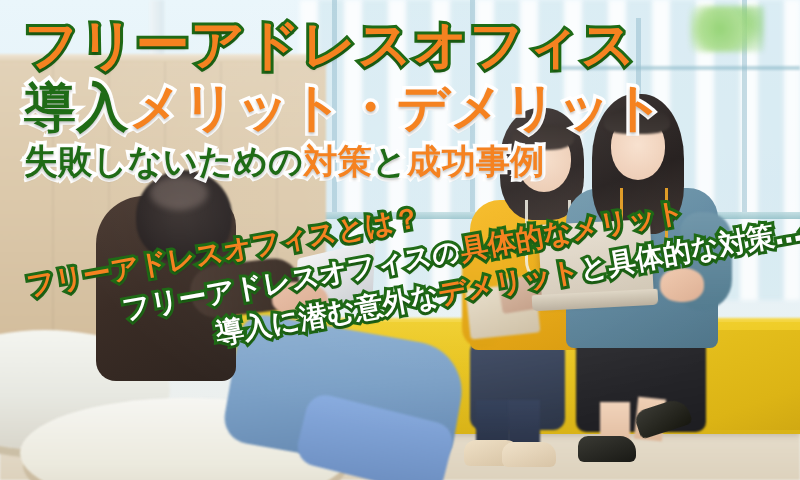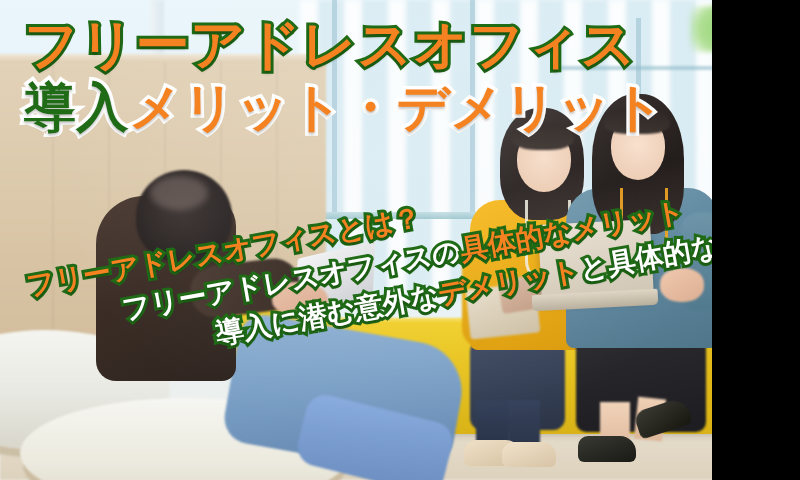--- a/index.html
+++ b/index.html
@@ -1,21 +1,21 @@
 <!DOCTYPE html>
 <html lang="ja"><head>
 <meta charset="utf-8">
 <title>フリーアドレスオフィス 導入メリット・デメリット</title>
 <style>
   html,body{margin:0;padding:0;background:#000;}
   *{box-sizing:border-box;}
 
   #banner{
     position:relative;
-    width:712px;height:480px;
+    width:800px;height:480px;
     overflow:hidden;
     font-family:"DejaVu Sans","Liberation Sans",sans-serif;
     background:#dfeef5;
   }
 
   
   .photo{position:absolute;inset:0;overflow:hidden;}
 
   
   .bg-sky{
@@ -448,20 +448,23 @@
   </div>
 
   <div class="headline">
 
     <p class="t-line t1">フリーアドレスオフィス</p>
 
     <p class="t-line t2">
       <span class="g">導入</span><span class="o">メリット・デメリット</span>
     </p>
 
+    <p class="t-line t3">
+      <span class="g">失敗しないための</span><span class="o">対策</span><span class="g">と</span><span class="o">成功事例</span>
+    </p>
   </div>
 
   <div class="kicker">
 
     <p class="k-line k1">
       <span class="o">フリーアドレスオフィスとは？</span>
     </p>
 
     <p class="k-line k2">
       <span class="w">フリーアドレスオフィスの</span><span class="o">具体的なメリット</span>

